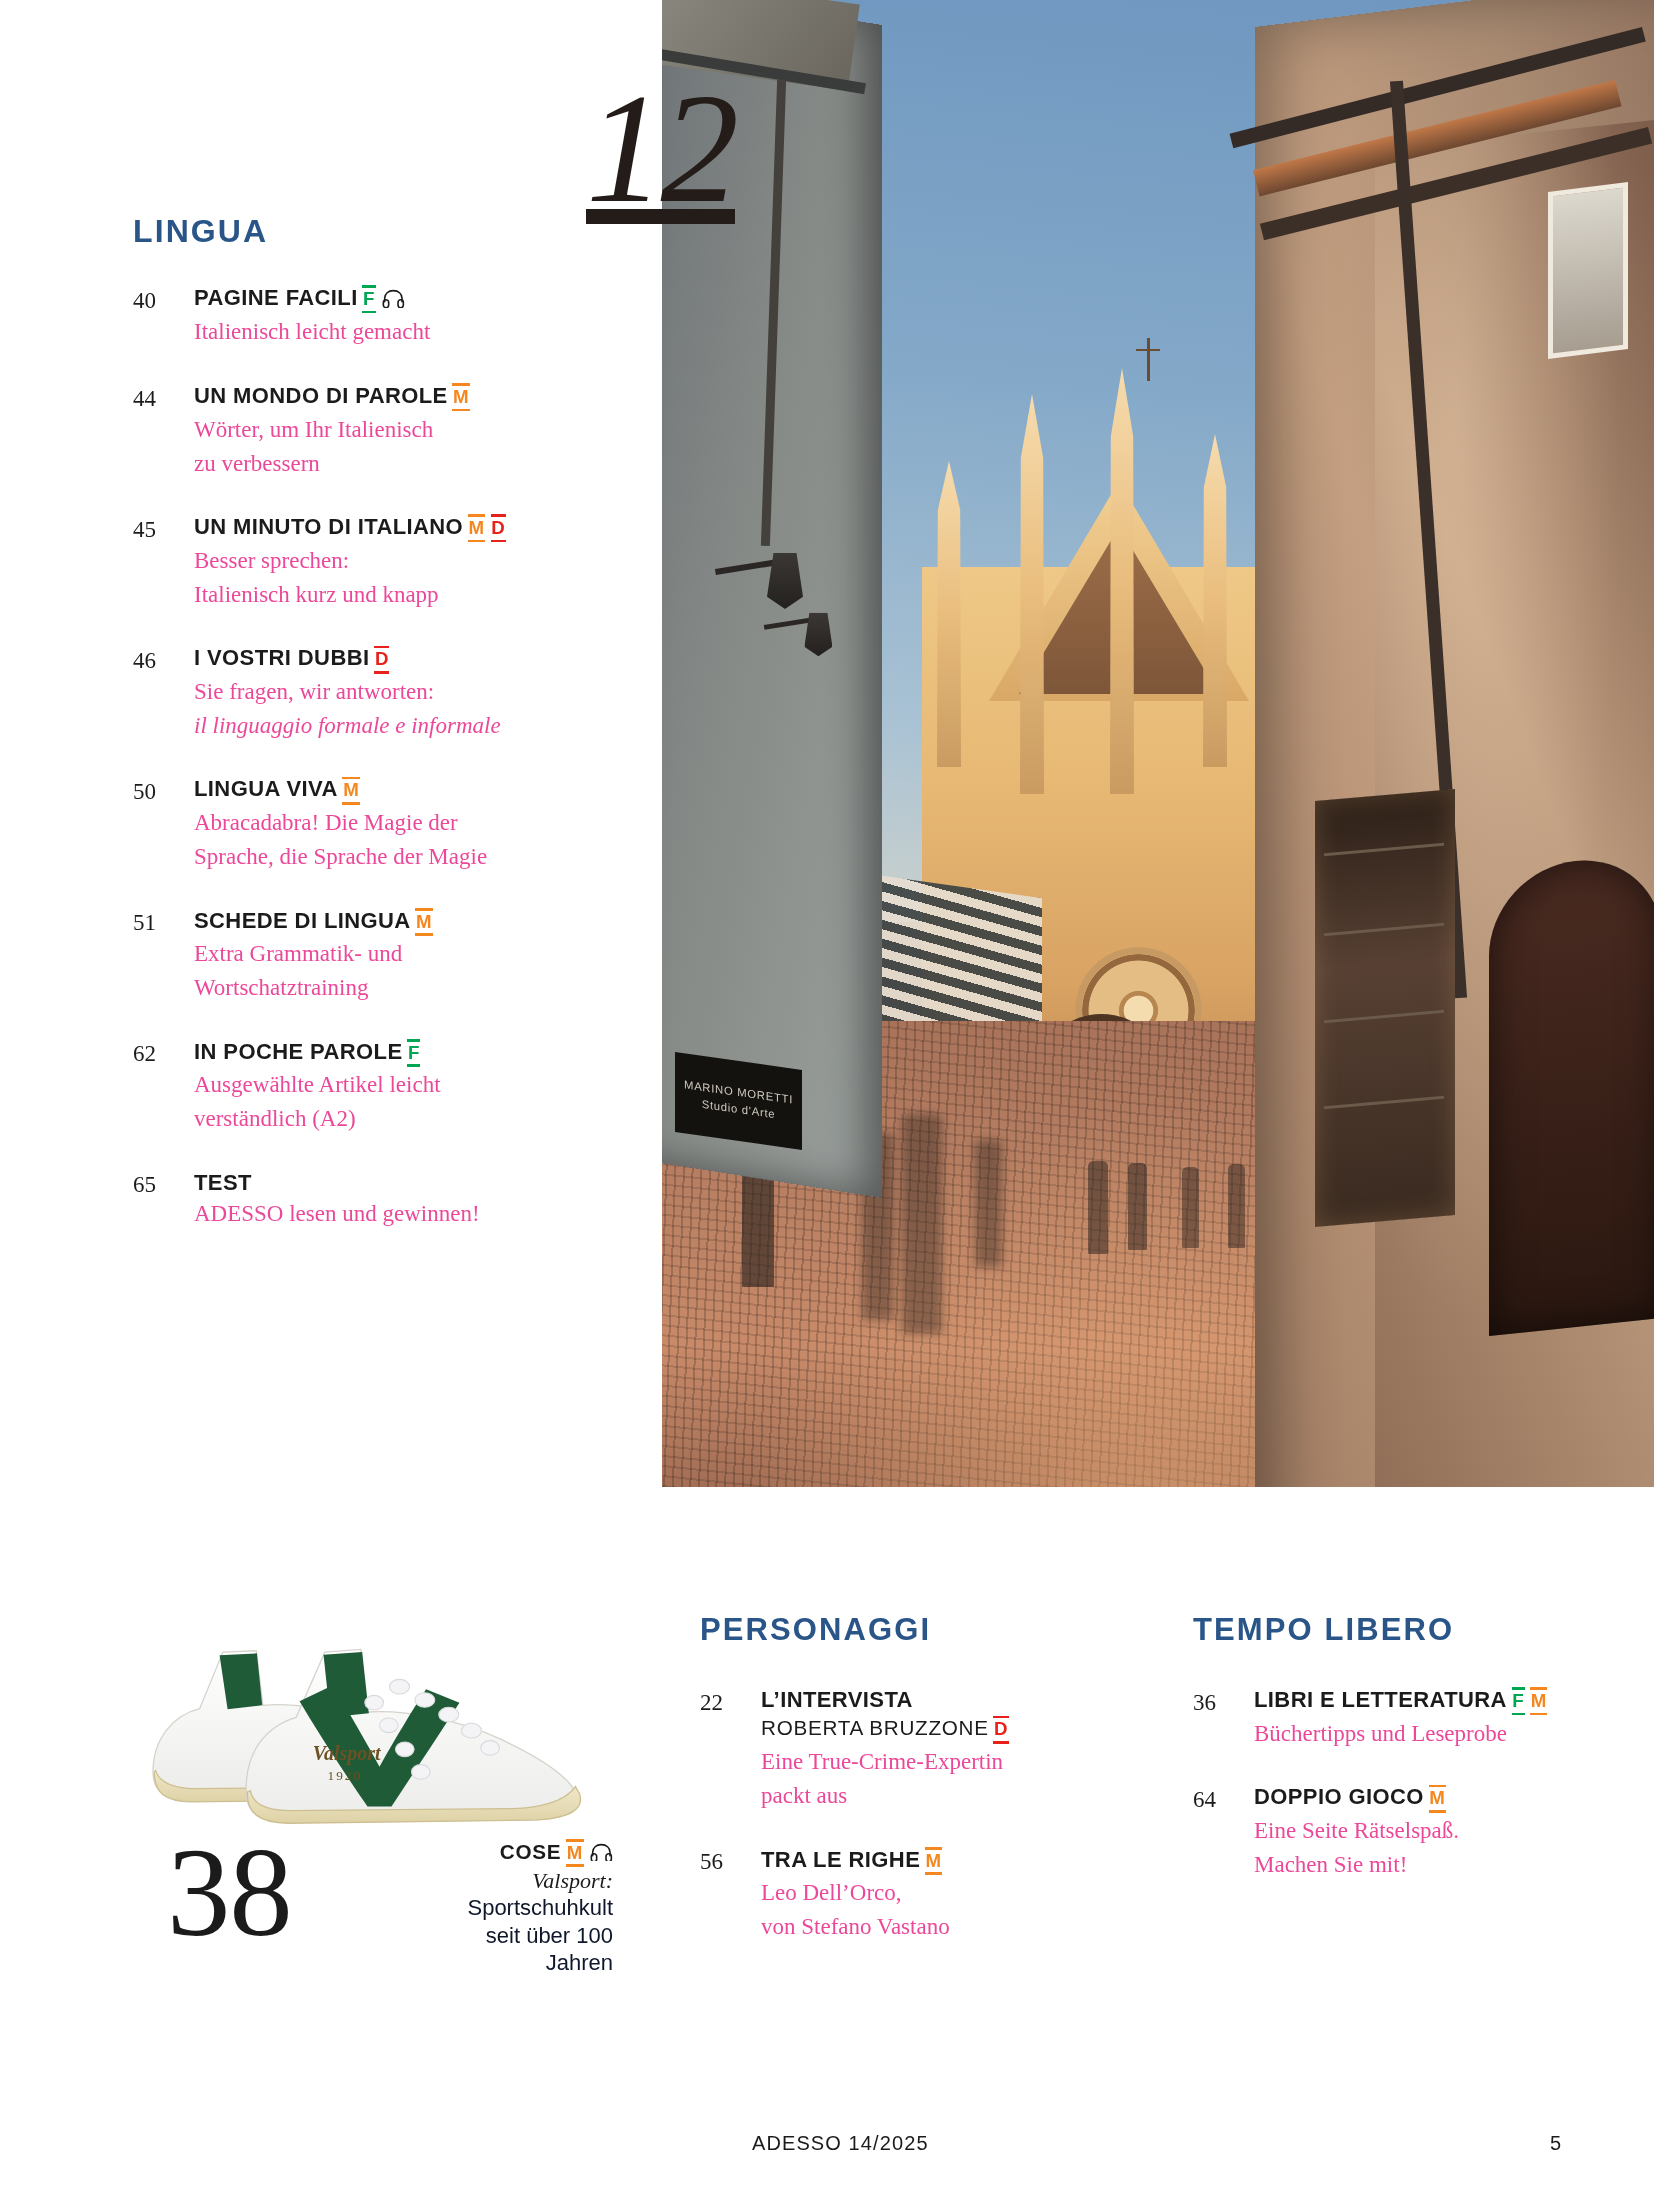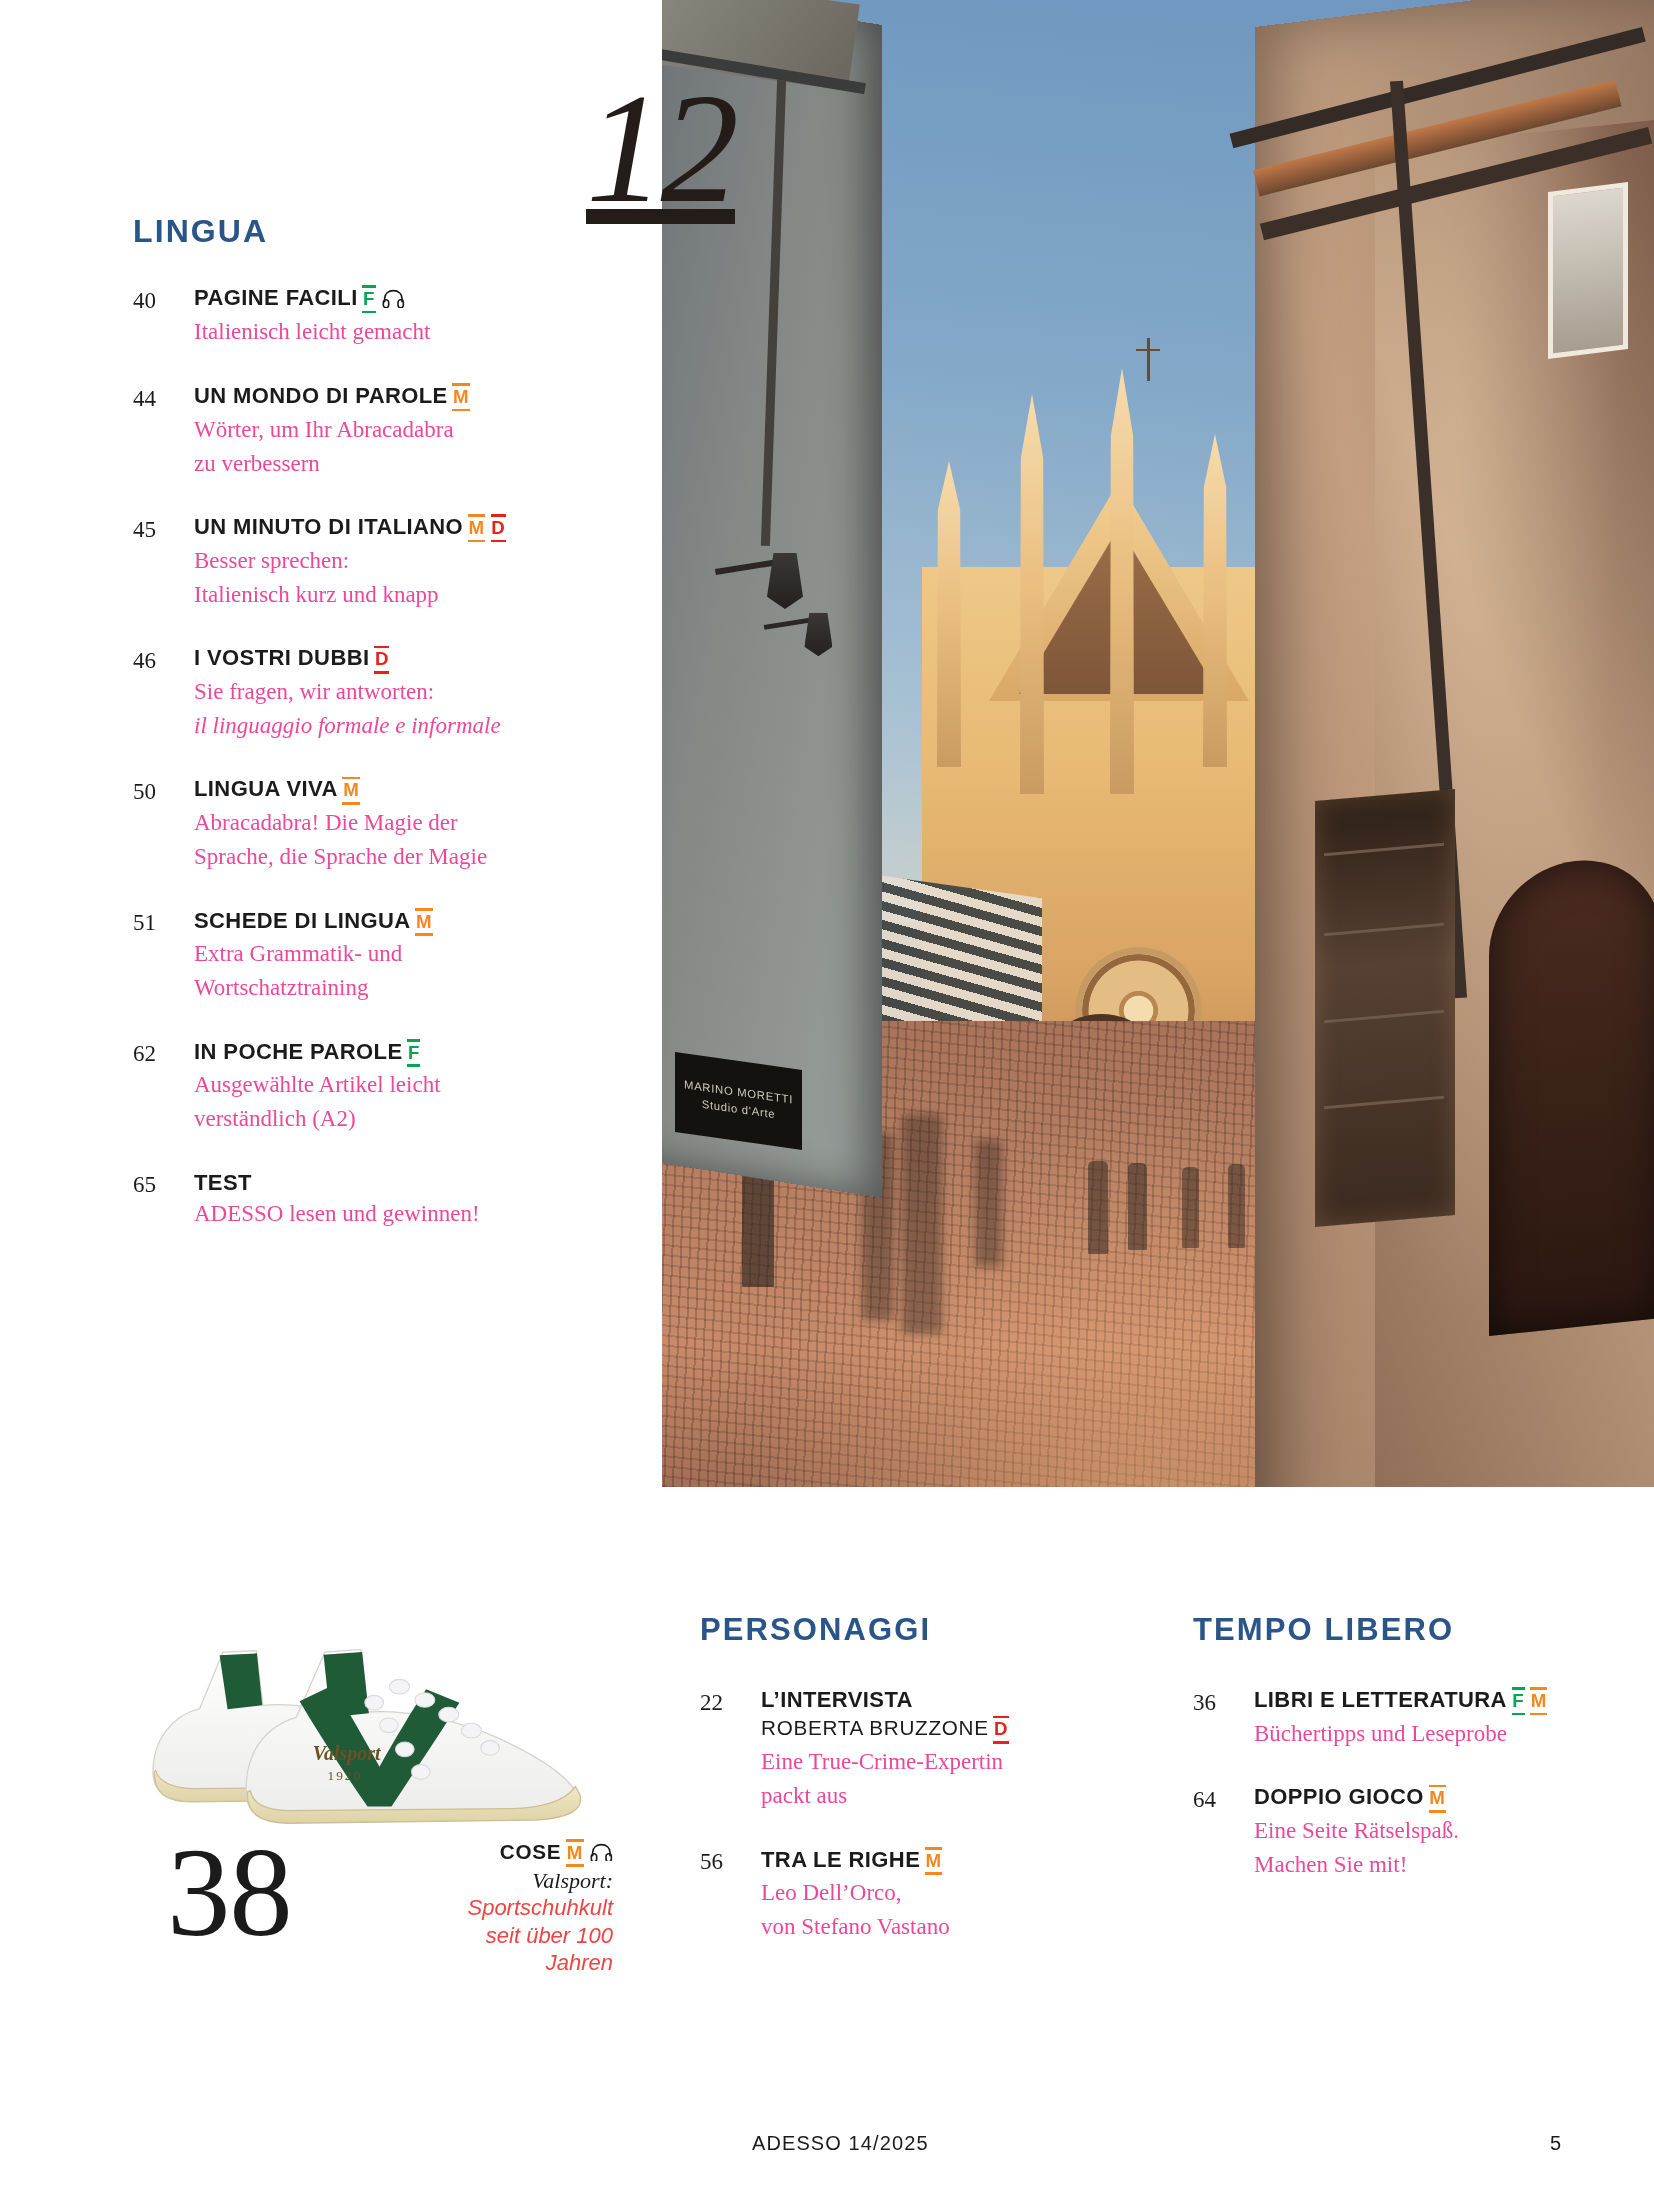--- a/index.html
+++ b/index.html
@@ -248,21 +248,21 @@
   .cose-ttl {
     font-family:"Liberation Sans", sans-serif; font-weight:700;
     font-size:20.7px; letter-spacing:0.7px; color:#1b1b1b;
   }
   .cose-it {
     font-family:"Liberation Serif", serif; font-style:italic;
     font-size:22px; color:#1b1b1b; margin-top:1.3px;
   }
   .cose-txt {
     font-family:"Liberation Sans", sans-serif; font-weight:300;
-    font-size:22px; line-height:1.24; color:#ef4444;font-style:italic;
+    font-size:22px; line-height:1.24; color:#0f172a;
   }
 
   .pers-col { position:absolute; left:700px; top:1612px; width:373px; }
   .temp-col { position:absolute; left:1193px; top:1612px; width:373px; }
   .pers-col .sec-head, .temp-col .sec-head { font-size:31px; }
   .pers-col .entry:first-of-type, .temp-col .entry:first-of-type { margin-top:39px; }
 
   
   .footer {
     position:absolute; left:0; right:0; top:2132px; height:33px;
@@ -361,21 +361,21 @@
                 <rect x="2" y="16" width="8" height="12" rx="4" fill="none" stroke="#1b1b1b" stroke-width="2.4"></rect>
                 <rect x="24" y="16" width="8" height="12" rx="4" fill="none" stroke="#1b1b1b" stroke-width="2.4"></rect>
               </svg></span></div>
           <div class="sub"><span>Italienisch leicht gemacht</span></div>
         </div>
       </div>
       <div class="entry">
         <div class="pg">44</div>
         <div class="bod">
           <div class="ttl"><span>UN MONDO DI PAROLE</span><span class="badge b-M">M</span></div>
-          <div class="sub"><span>Wörter, um Ihr Abracadabra</span></div>
+          <div class="sub"><span>Wörter, um Ihr Italienisch</span></div>
           <div class="sub"><span>zu verbessern</span></div>
         </div>
       </div>
       <div class="entry">
         <div class="pg">45</div>
         <div class="bod">
           <div class="ttl"><span>UN MINUTO DI ITALIANO</span><span class="badge b-M">M</span><span class="badge b-D">D</span></div>
           <div class="sub"><span>Besser sprechen:</span></div>
           <div class="sub"><span>Italienisch kurz und knapp</span></div>
         </div>

